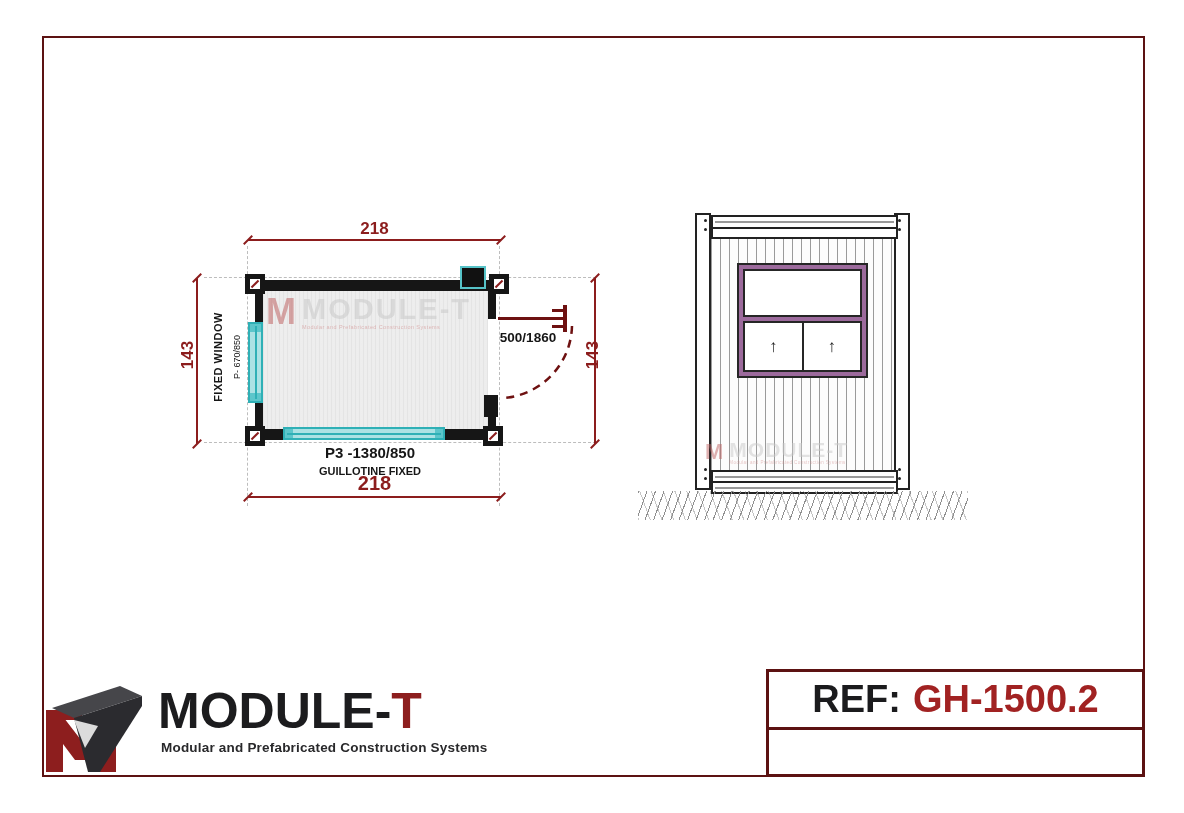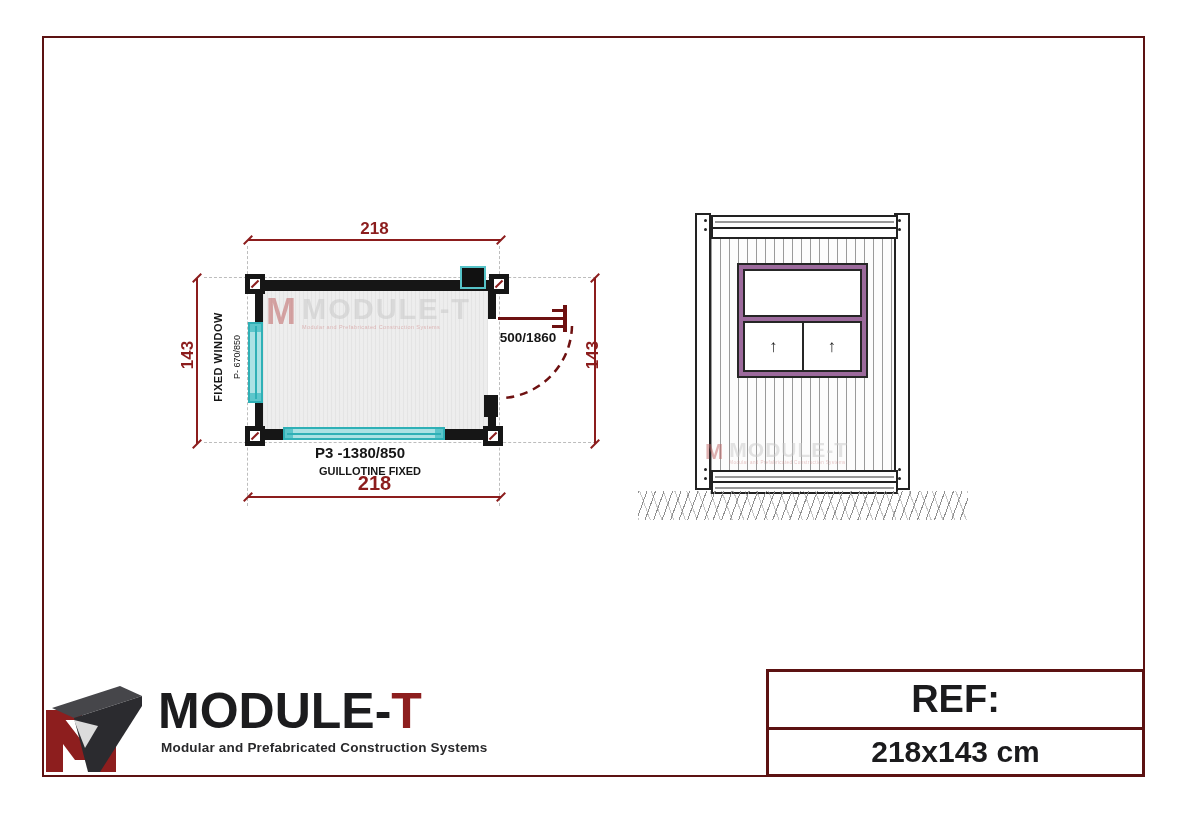--- a/index.html
+++ b/index.html
@@ -147,21 +147,21 @@
     <div class="abs door-part" style="left:563px;top:305px;width:4px;height:27px;"></div>
     <div class="abs door-part" style="left:552px;top:309px;width:12px;height:3px;"></div>
     <div class="abs door-part" style="left:552px;top:325px;width:12px;height:3px;"></div>
     <svg class="abs" style="left:495px;top:315px;" width="90" height="95" viewBox="0 0 90 95">
       <path d="M 77 11 A 74 74 0 0 1 9 83" fill="none" stroke="#6e1111" stroke-width="2.5" stroke-dasharray="8 6"></path>
     </svg>
     <div class="abs plan-text" style="left:492px;top:330px;width:72px;text-align:center;font-size:13.5px;font-weight:600;">500/1860</div>
 
     <div class="abs plan-text rot" style="left:162px;top:347px;width:120px;height:20px;text-align:center;font-size:11px;font-weight:700;letter-spacing:.5px;">FIXED WINDOW</div>
     <div class="abs plan-text rot" style="left:199px;top:350px;width:80px;height:14px;text-align:center;font-size:9px;">P- 670/850</div>
-    <div class="abs plan-text" style="left:285px;top:444px;width:150px;text-align:center;font-size:15px;font-weight:600;">P3 -1380/850</div>
+    <div class="abs plan-text" style="left:295px;top:444px;width:150px;text-align:center;font-size:15px;font-weight:600;">P3 -1380/850</div>
     <div class="abs plan-text" style="left:290px;top:465px;width:160px;text-align:center;font-size:11px;font-weight:700;">GUILLOTINE FIXED</div>
   </div>
 
   <div>
     <div class="abs siding" style="left:711px;top:236px;width:183px;height:234px;"></div>
 
     <div class="abs elev-post" style="left:695px;top:213px;width:16px;height:277px;"></div>
     <div class="abs elev-post" style="left:894px;top:213px;width:16px;height:277px;"></div>
 
     <div class="elev-rail" style="left:711px;top:215px;width:183px;height:10px;">
@@ -217,19 +217,19 @@
     </svg>
     <div class="abs brand" style="left:158px;top:686px;">
       <span>MODULE-</span><span class="t-red">T</span>
     </div>
     <div class="abs brand-tag" style="left:161px;top:740px;">Modular and Prefabricated Construction Systems</div>
   </div>
 
   <div class="abs title-block" style="left:766px;top:669px;width:379px;height:108px;">
     <div class="tb-row1">
       <span>REF:</span>
+      <span class="ref-val">GH-1500.2</span>
     </div>
     <div class="tb-row2">
-      <div class="tb-cell second">218x143 cm</div>
     </div>
   </div>
 
 </div>
 
 </body></html>

